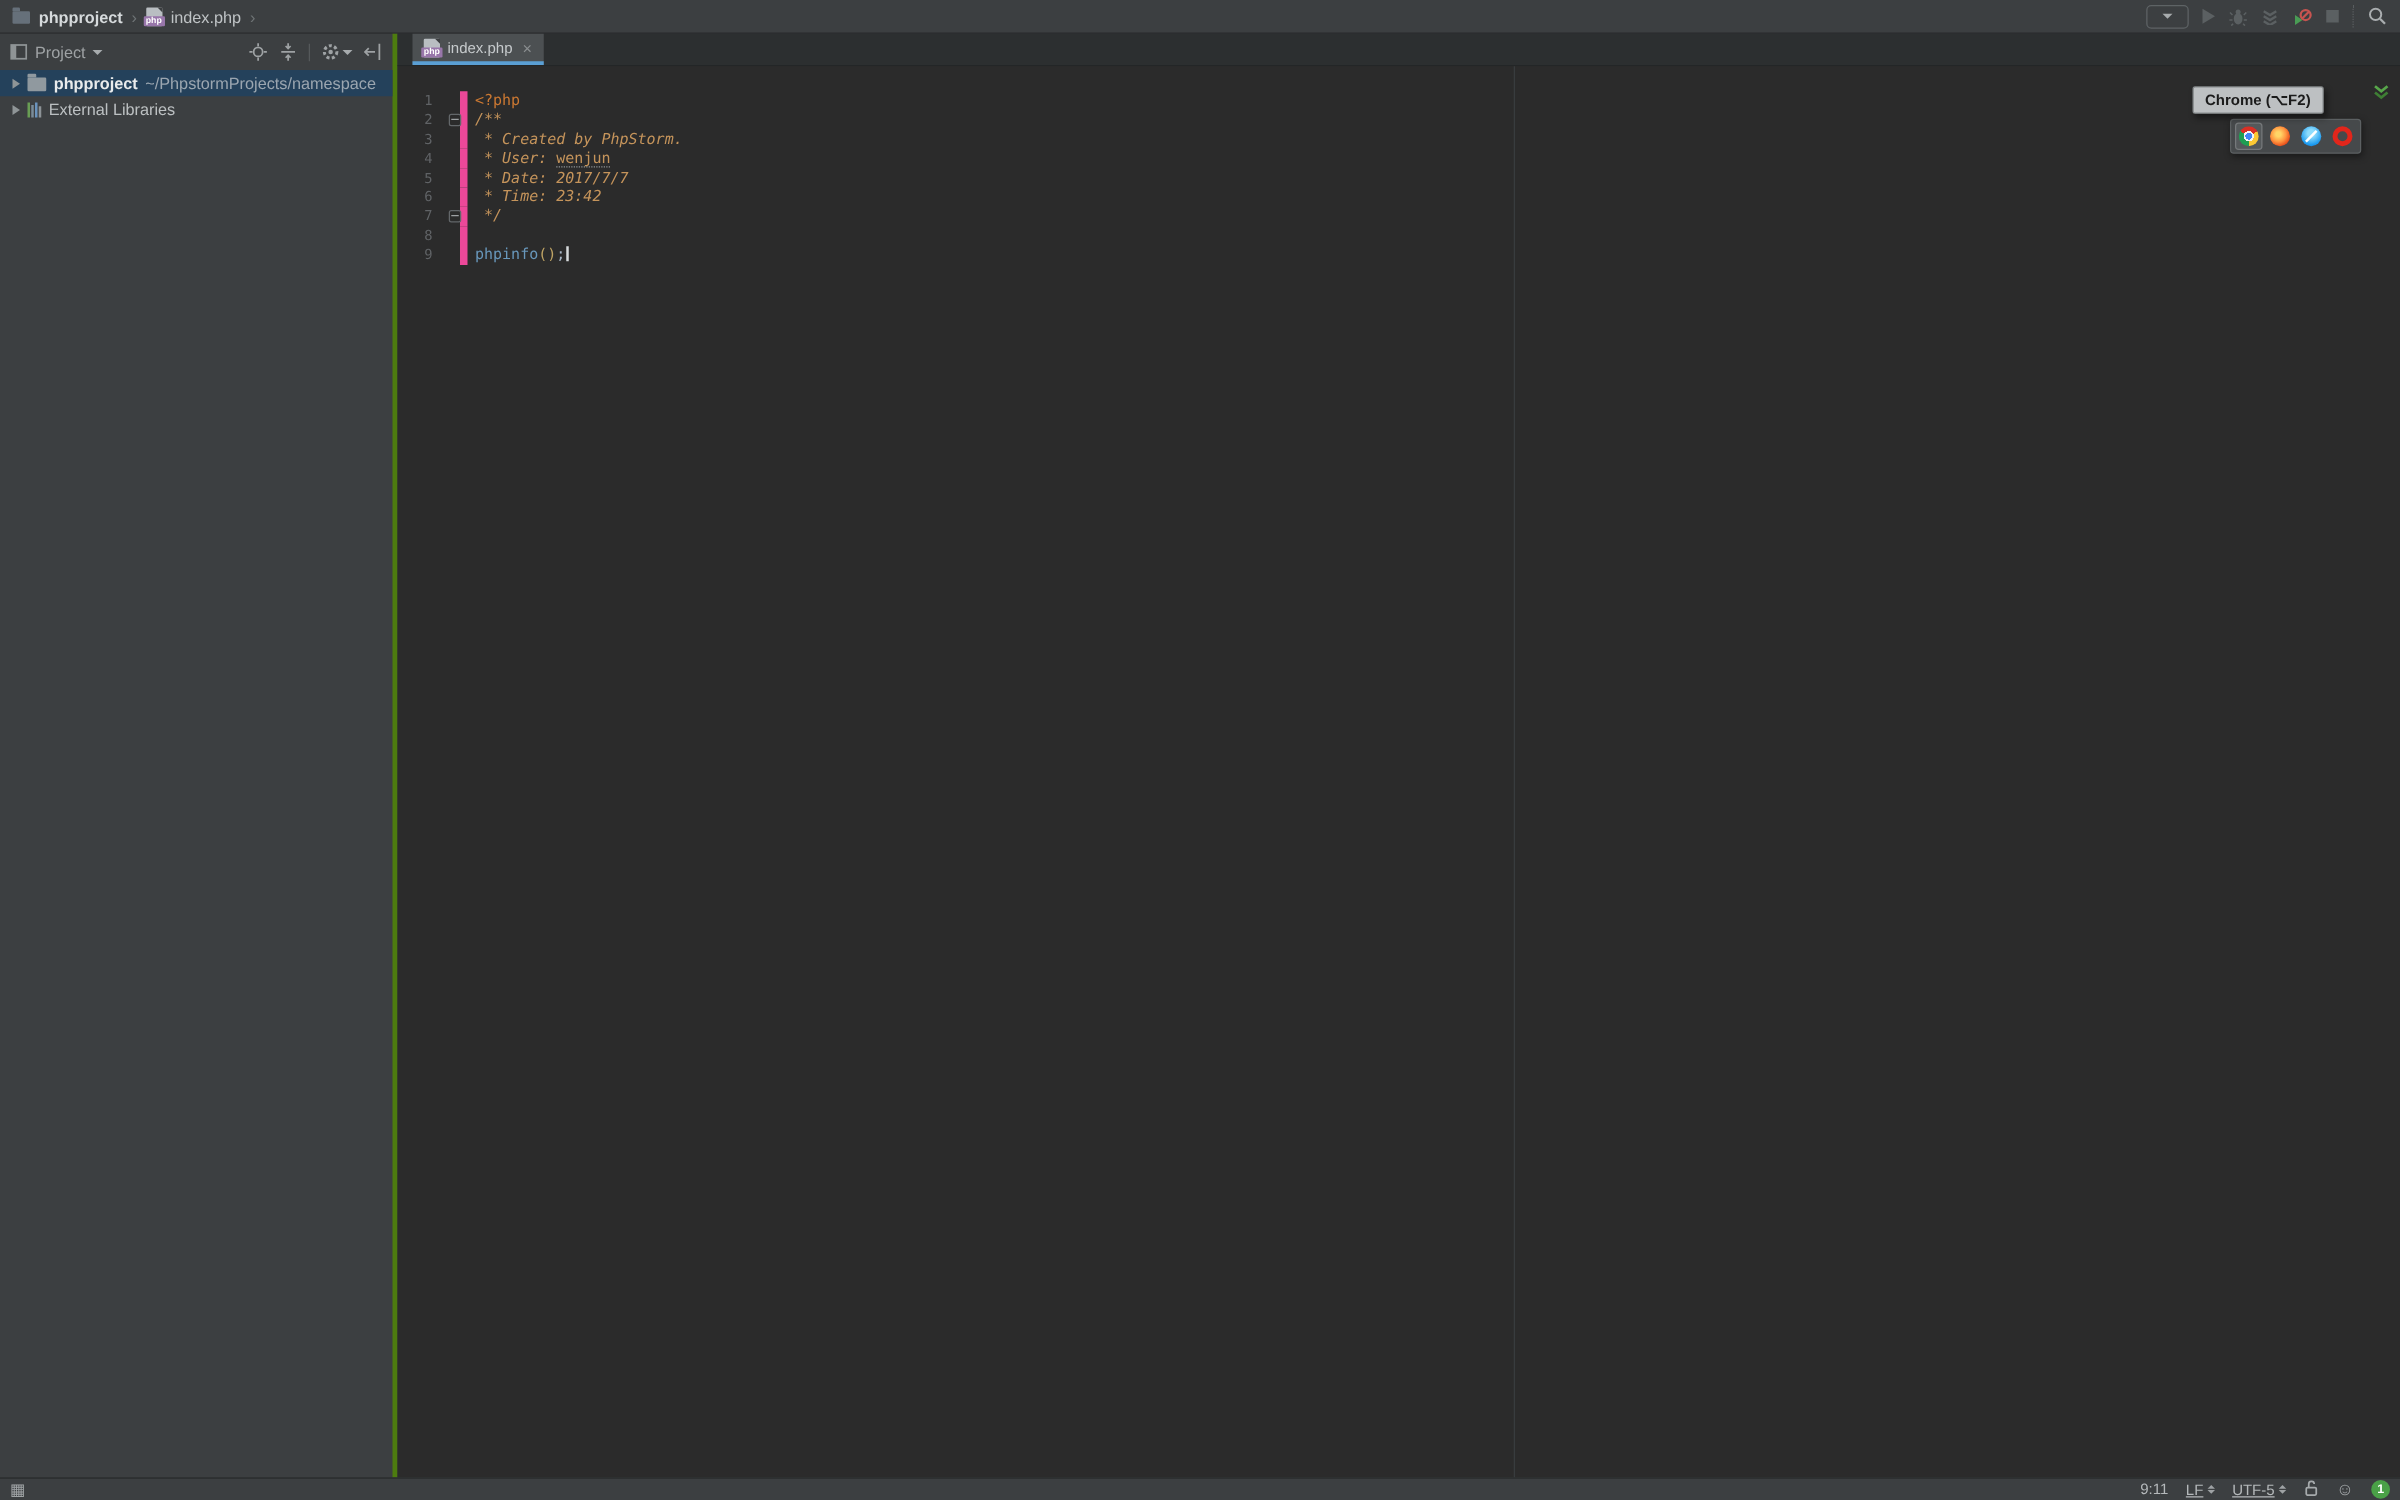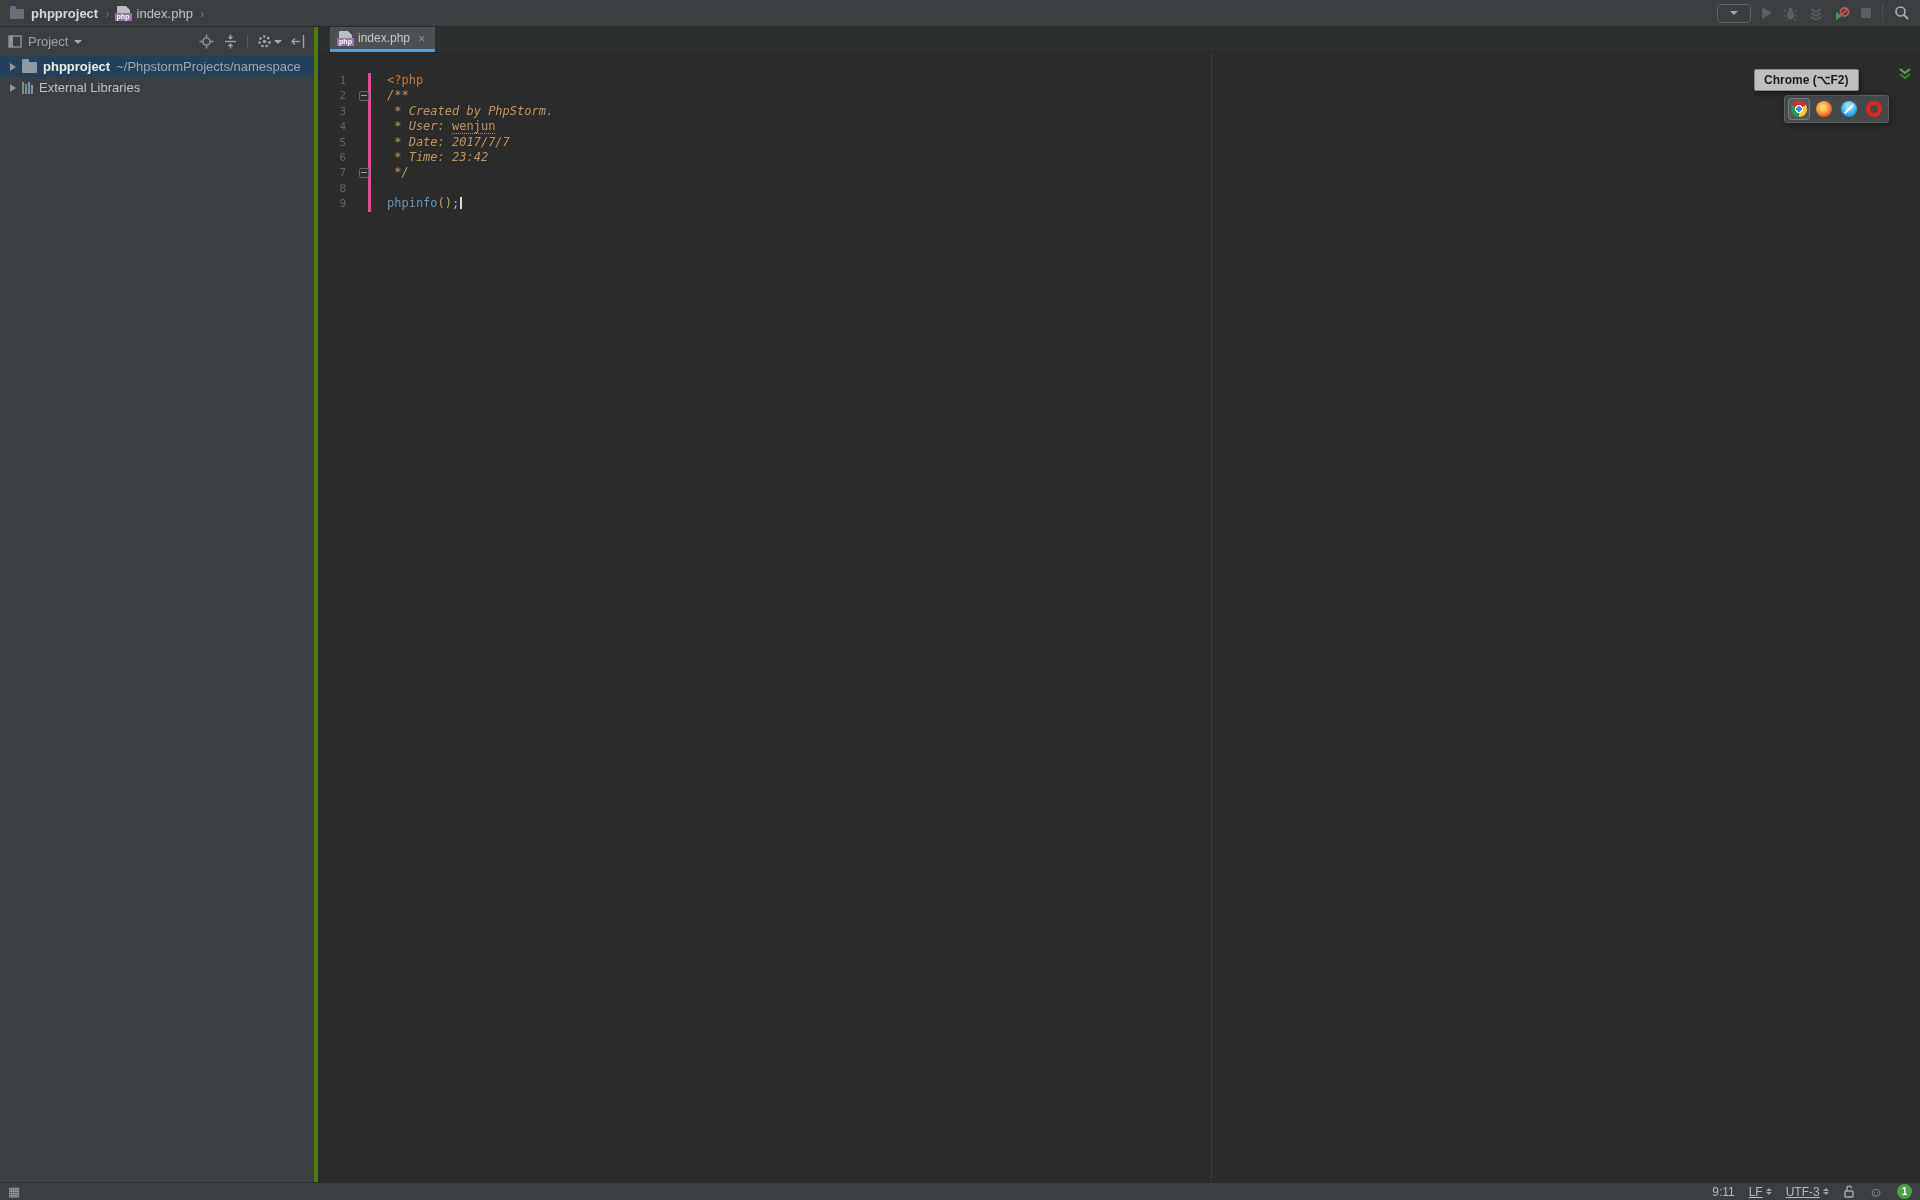--- a/index.html
+++ b/index.html
@@ -67,21 +67,21 @@
   
   .editor{position:absolute;left:318px;right:0;top:53px;bottom:18px;background:var(--editor_bg,#2B2B2B);}
   .margin-guide{position:absolute;left:893px;top:0;bottom:0;width:1px;background:#383C3E;}
   .ed-lines{position:absolute;left:0;right:0;top:20px;font:12px/15.4px "DejaVu Sans Mono",monospace;white-space:pre;}
   .ed-line{display:flex;height:15.4px;}
   .ln{width:20px;margin-left:8px;text-align:right;color:#606366;font-size:11px;}
   .fold{width:22px;position:relative;}
   .fold.start::before,.fold.end::before{content:'';position:absolute;left:13px;top:3px;width:8px;height:8px;
     border:1px solid #63676A;border-radius:2px;background:#2B2B2B;z-index:2;}
   .fold.start::after,.fold.end::after{content:'';position:absolute;left:15px;top:7px;width:6px;height:1px;background:#9DA1A3;z-index:3;}
-  .code{flex:1;border-left:3px solid #ec4899;padding-left:16px;color:#A9B7C6;}
+  .code{flex:1;border-left:6px solid #ec4899;padding-left:6px;color:#A9B7C6;}
   .tk-tag{color:var(--php_tag,#CB7832);}
   .tk-doc{color:var(--doc_comment,#C5945B);font-style:italic;}
   .tk-docu{color:var(--doc_comment,#C5945B);border-bottom:1px dotted #909496;}
   .tk-fn{color:var(--function_call,#6897BB);}
   .tk-paren{color:#BEA364;}
   .tk-plain{color:#A9B7C6;}
   .caret{display:inline-block;width:2px;height:12px;background:#D6DADC;vertical-align:-2px;margin-left:1px;}
   .inspection{position:absolute;right:8px;top:14px;}
 
   
@@ -97,21 +97,21 @@
     conic-gradient(from 60deg, #FCC934 0 120deg, #1E9E52 120deg 240deg, #D93025 240deg 360deg);}
   .bi-firefox{background:radial-gradient(circle at 42% 40%, #FFD567 0 15%, #FF9640 45%, #E33E12 78%, #B5121B);}
   .bi-safari{background:radial-gradient(circle at 50% 35%, #8EDCFC 0 22%, #1B9AF0 70%, #1673D6);}
   .bi-safari::after{content:'';position:absolute;left:7px;top:2px;width:2px;height:12px;background:#fff;transform:rotate(45deg);}
   .bi-opera{border:4.5px solid #E2261B;background:transparent;}
 
   
   .statusbar{position:absolute;left:0;right:0;bottom:0;height:18px;background:var(--panel_bg,#3C3F41);
     border-top:1px solid #292C2D;display:flex;align-items:center;padding:0 8px;font-size:12px;color:#B4B8BA;}
   .grid-glyph{font-size:13px;color:#9FA3A5;margin-right:24px;line-height:1;}
-  .sb-right{margin-left:auto;display:flex;align-items:center;gap:14px;}
+  .sb-right{margin-left:auto;display:flex;gap:14px;}
   .sb-item{display:flex;align-items:center;text-decoration:underline;}
   .updown{display:inline-flex;flex-direction:column;gap:1px;margin-left:3px;}
   .updown i{width:0;height:0;border-left:3px solid transparent;border-right:3px solid transparent;display:block;}
   .updown .up{border-bottom:3px solid #9EA2A4;}
   .updown .down{border-top:3px solid #9EA2A4;}
   .face-glyph{font-size:14px;color:#A6AAAC;line-height:1;}
   .badge{width:15px;height:15px;border-radius:50%;background:#4AA147;color:#fff;font-size:10px;font-weight:bold;
     display:flex;align-items:center;justify-content:center;}
 </style>
 </head>
@@ -271,21 +271,21 @@
     <span class="sb-right">
       <span>9:11</span>
       <span class="sb-item">
         <span>LF</span>
         <span class="updown">
             <i class="up"></i>
             <i class="down"></i>
           </span>
       </span>
       <span class="sb-item">
-        <span>UTF-3</span>
+        <span>UTF-5</span>
         <span class="updown">
             <i class="up"></i>
             <i class="down"></i>
           </span>
       </span>
       <svg class="icon-svg" width="12" height="14" viewBox="0 0 12 14">
         <rect x="2" y="6" width="8" height="6" rx="1" fill="none" stroke="#A6AAAC" stroke-width="1.4"></rect>
         <path d="M4 6 L4 3.5 A2.2 2.2 0 0 1 8.4 3.2" fill="none" stroke="#A6AAAC" stroke-width="1.4"></path>
       </svg>
       <span class="face-glyph">☺</span>

